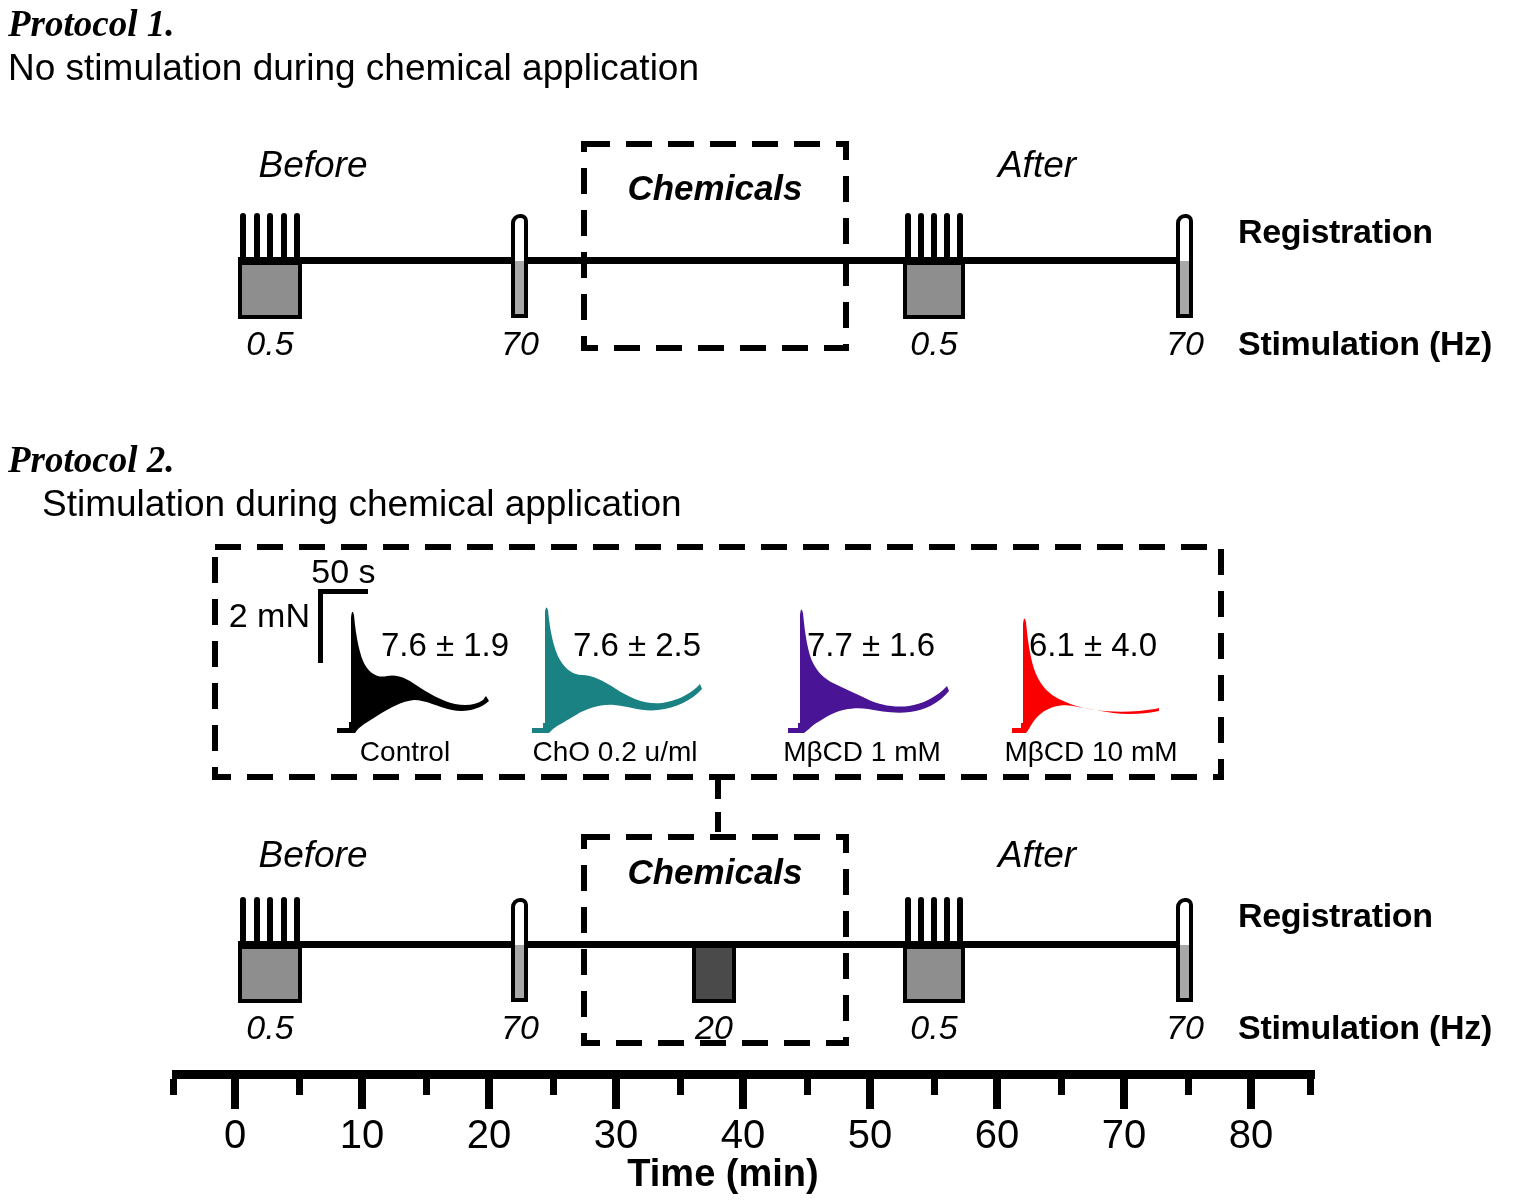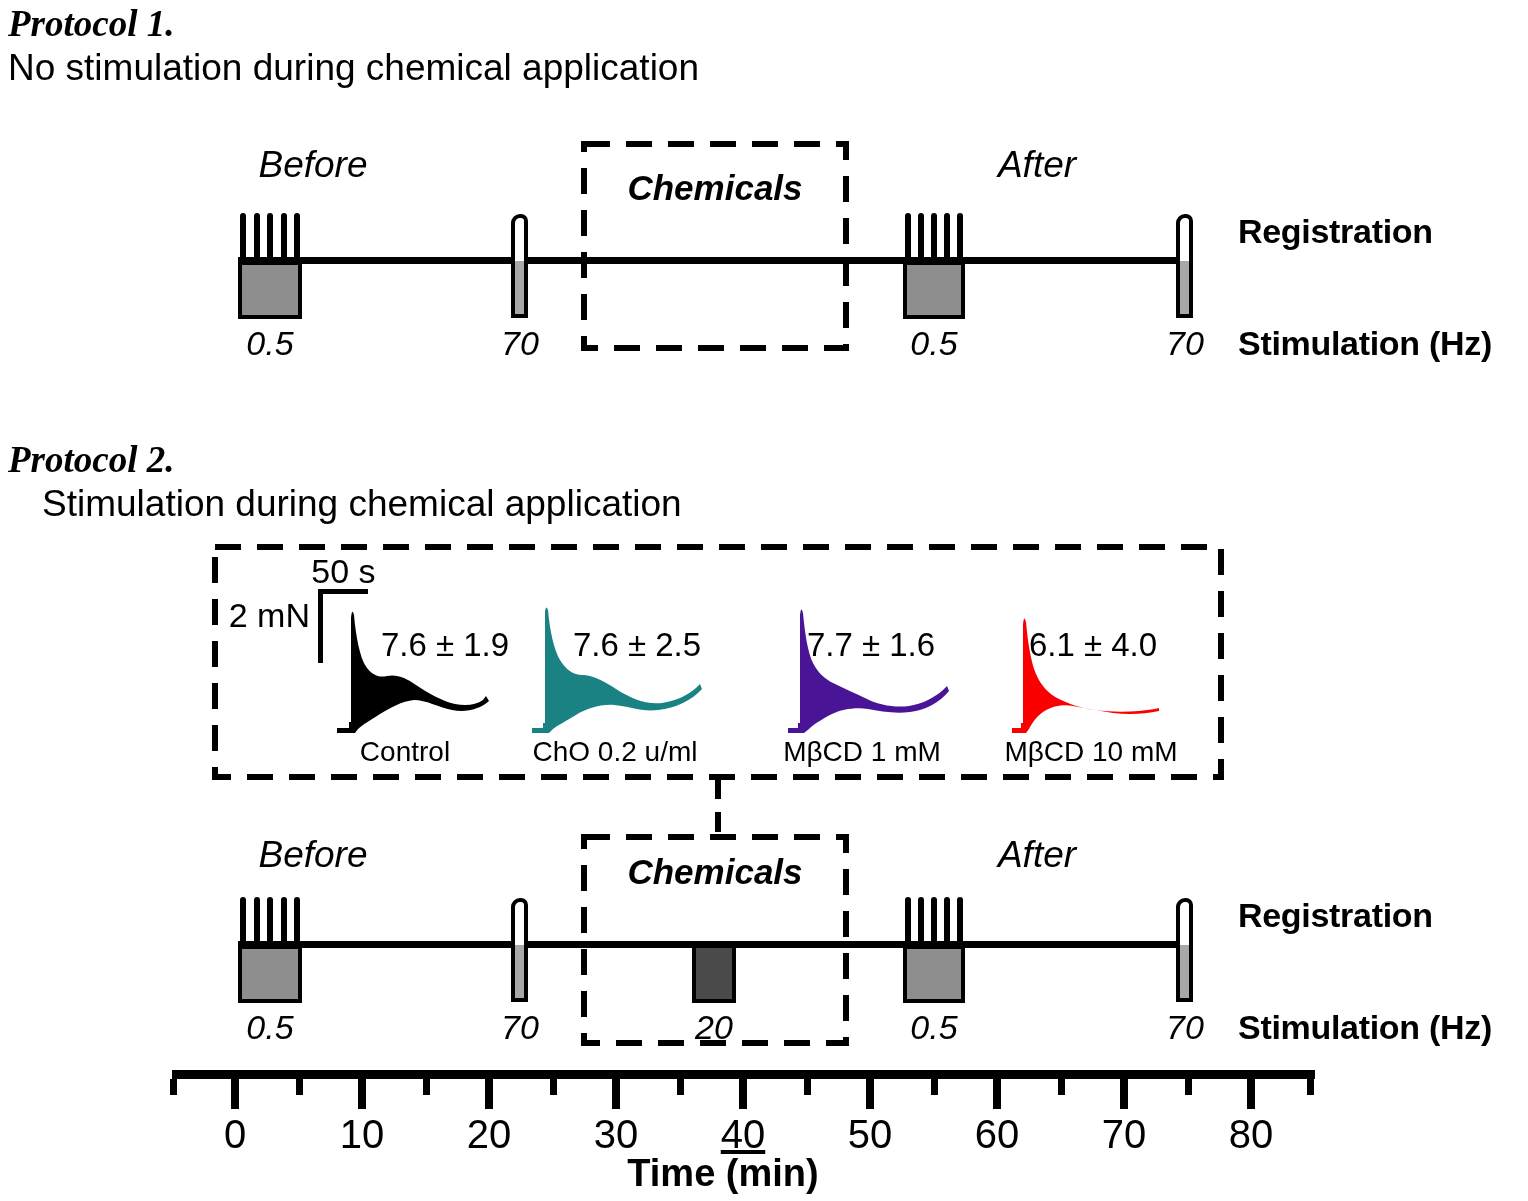--- a/index.html
+++ b/index.html
@@ -190,21 +190,21 @@
     <div>
         <div class="tick major" style="left: 59px;"></div>
         <div class="tick-label" style="left: 23px;">0</div>
         <div class="tick major" style="left: 186px;"></div>
         <div class="tick-label" style="left: 150px;">10</div>
         <div class="tick major" style="left: 313px;"></div>
         <div class="tick-label" style="left: 277px;">20</div>
         <div class="tick major" style="left: 440px;"></div>
         <div class="tick-label" style="left: 404px;">30</div>
         <div class="tick major" style="left: 567px;"></div>
-        <div class="tick-label" style="left: 531px; text-decoration: underline;">40</div>
+        <div class="tick-label" style="left: 531px;">40</div>
         <div class="tick major" style="left: 694px;"></div>
         <div class="tick-label" style="left: 658px;">50</div>
         <div class="tick major" style="left: 821px;"></div>
         <div class="tick-label" style="left: 785px;">60</div>
         <div class="tick major" style="left: 948px;"></div>
         <div class="tick-label" style="left: 912px;">70</div>
         <div class="tick major" style="left: 1075px;"></div>
         <div class="tick-label" style="left: 1039px;">80</div>
         <div class="tick minor" style="left: -2px;"></div>
         <div class="tick minor" style="left: 123.5px;"></div>

